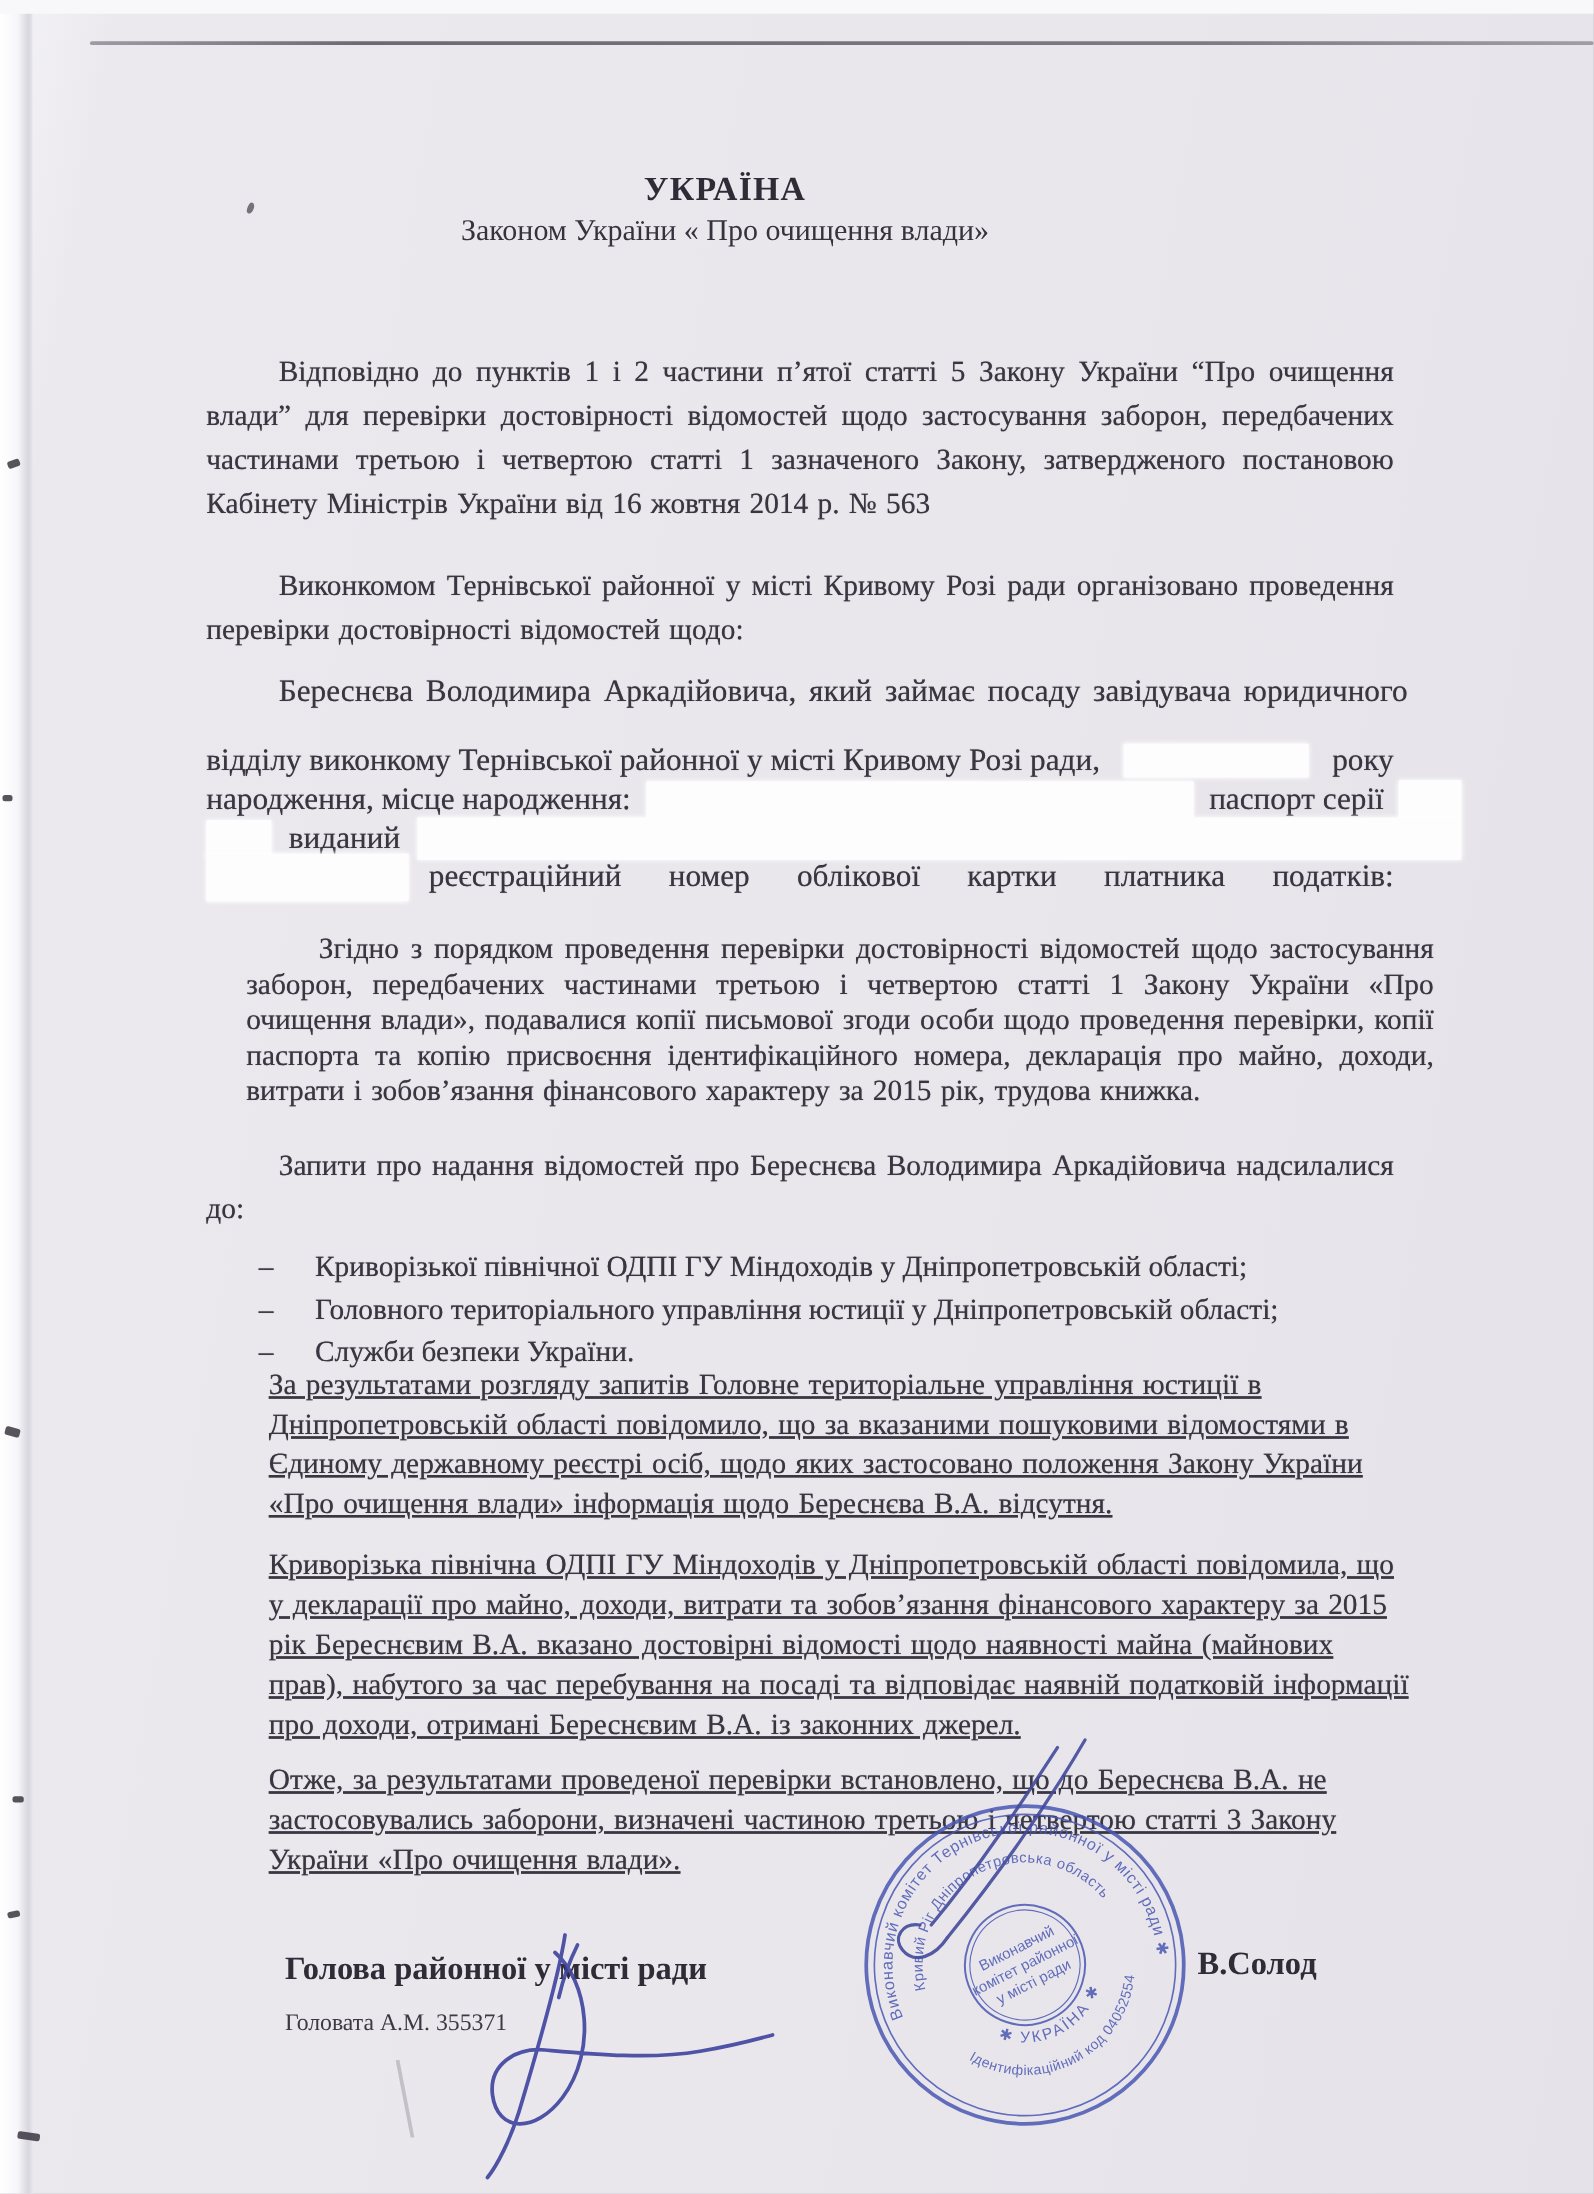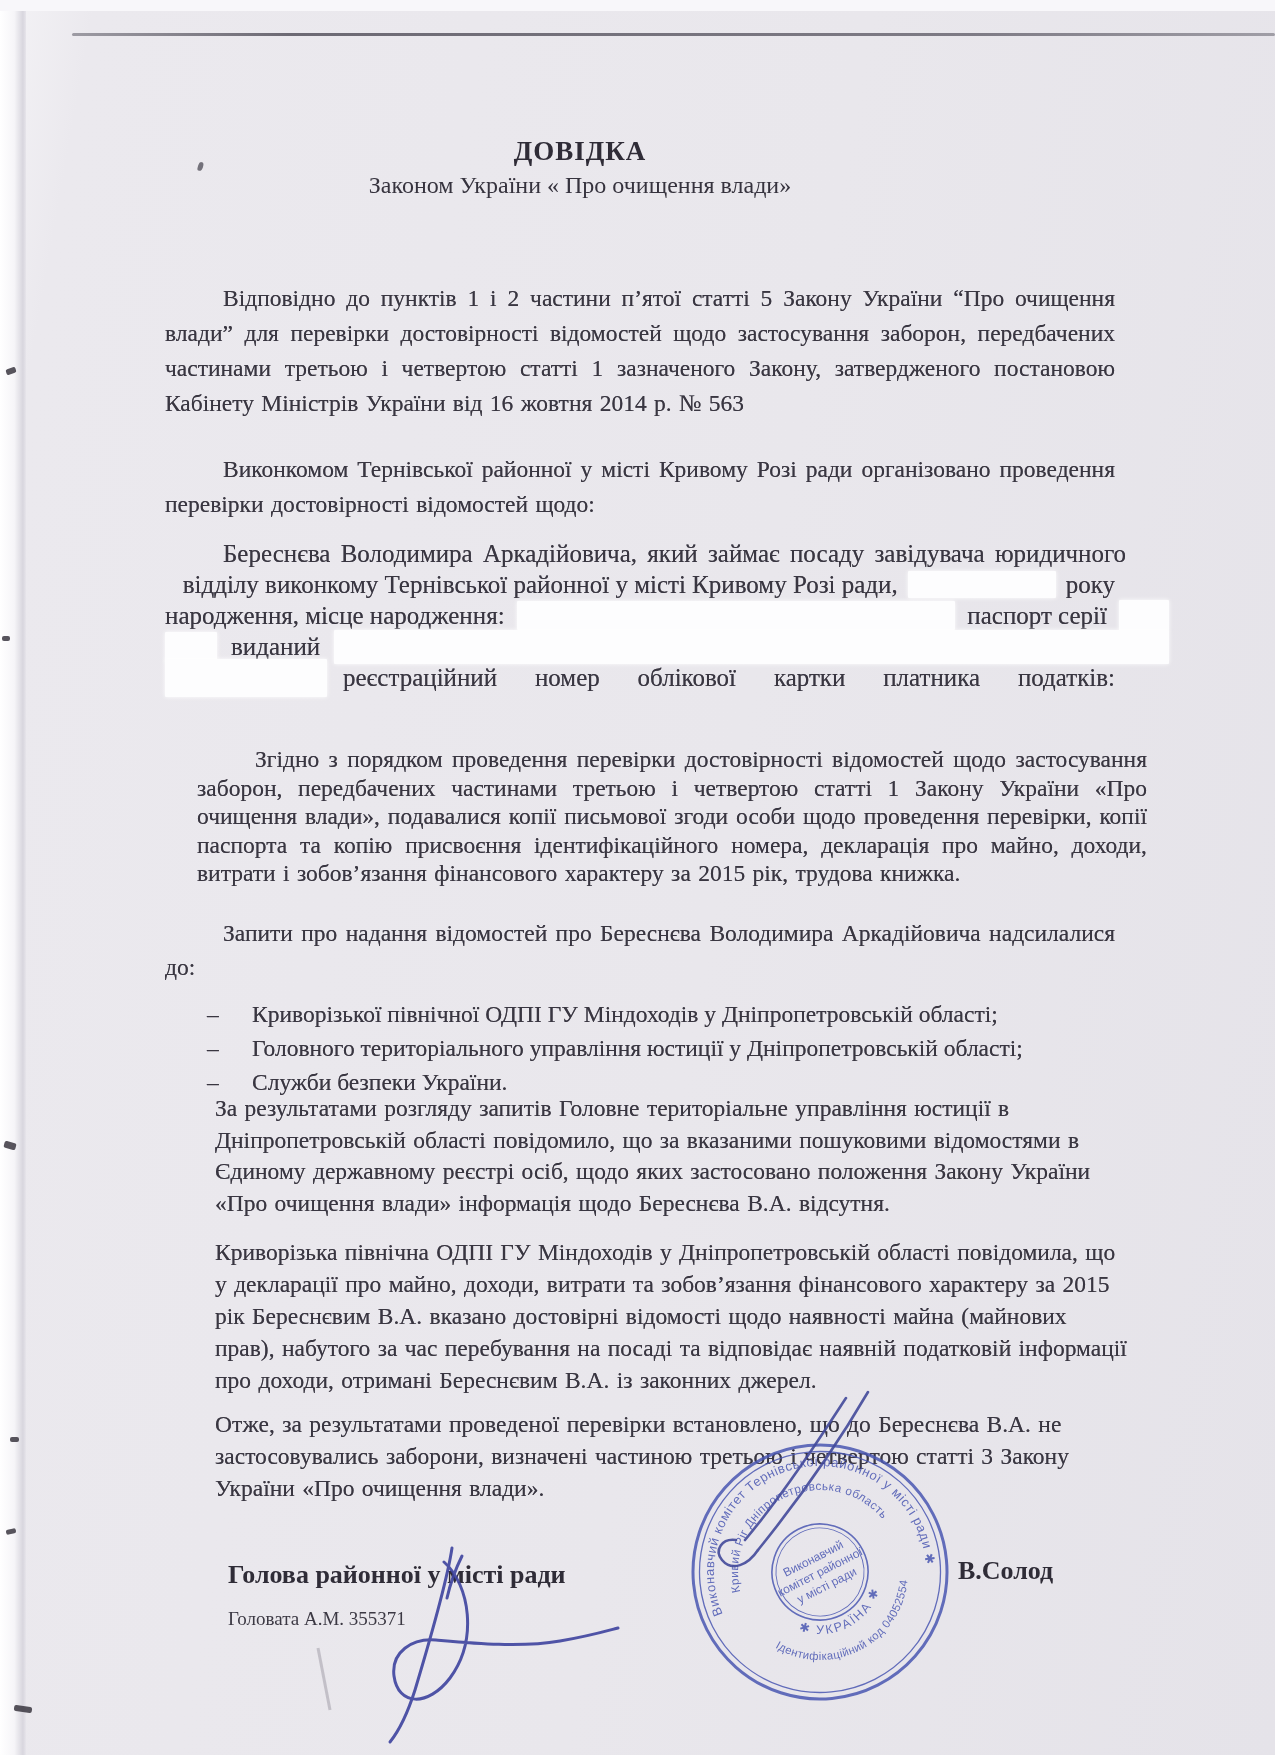--- a/index.html
+++ b/index.html
@@ -23,21 +23,21 @@
   .title-block { left:165px; top:136px; width:830px; text-align:center; }
   .doc-title { font-size:27px; font-weight:bold; letter-spacing:1px; color:#2f2c37; }
   .doc-subtitle { font-size:24px; line-height:36px; margin-top:6px; color:#36333e; }
 
   .para { left:165px; width:950px; font-size:23.5px; line-height:35px;
     text-align:justify; word-spacing:1.5px; text-shadow:0 0 .6px rgba(57,54,65,.7); }
   #p1 { top:281px; text-indent:58px; }
   #p2 { top:452px; text-indent:58px; line-height:35px; }
   #p4 { top:745px; text-indent:58px; line-height:28.6px;margin-left:32px; }
   #p5 { top:916px; text-indent:58px; line-height:34px; }
-  .para-right { left:215px; width:905px; text-align:left; }
+  .para-right { left:215px; width:905px; text-align:left;text-decoration:underline; }
   #p6 { top:1093px; line-height:31.5px; }
   #p7 { top:1236px; width:915px; line-height:32px; }
   #p8 { top:1408px; line-height:32px; }
 
   
   #subject { left:165px; top:538px; width:950px; font-size:25px;
     text-shadow:0 0 .6px rgba(57,54,65,.7); }
   .sline { display:flex; align-items:center; height:31px; white-space:nowrap; }
   .redact { background:#fdfdfe; box-shadow:0 0 4px rgba(255,255,255,.95); border-radius:1px; }
   .r-l2 { width:148px; height:27px; margin:0 10px; }
@@ -75,32 +75,32 @@
   <div class="scanline"></div>
   <div class="speck" style="left:6px; top:368px; width:10px; height:6px; transform:rotate(-20deg);"></div>
   <div class="speck" style="left:2px; top:636px; width:8px; height:5px;"></div>
   <div class="speck" style="left:4px; top:1142px; width:12px; height:7px; transform:rotate(15deg);"></div>
   <div class="speck" style="left:10px; top:1437px; width:9px; height:5px;"></div>
   <div class="speck" style="left:6px; top:1529px; width:10px; height:5px; transform:rotate(-12deg);"></div>
   <div class="speck" style="left:14px; top:1706px; width:18px; height:6px; transform:rotate(8deg);"></div>
   <div class="comma-mark"></div>
 
   <div class="abs title-block">
-    <div class="doc-title">ДОВІДКА</div>
+    <div class="doc-title">УКРАЇНА</div>
     <div class="doc-subtitle" style="margin-top:0;">Законом України « Про очищення влади»</div>
   </div>
 
   <div class="abs para" id="p1">Відповідно до пунктів 1 і 2 частини п’ятої статті 5 Закону України “Про очищення влади” для перевірки достовірності відомостей щодо застосування заборон, передбачених частинами третьою і четвертою статті 1 зазначеного Закону, затвердженого постановою Кабінету Міністрів України від 16 жовтня 2014 р. № 563</div>
   <div class="abs para" id="p2">Виконкомом Тернівської районної у місті Кривому Розі ради організовано проведення перевірки достовірності відомостей щодо:</div>
 
   <div class="abs" id="subject">
     <div class="sline indent1">
       <span>Береснєва Володимира Аркадійовича, який займає посаду завідувача юридичного</span>
     </div>
-    <div class="sline" style="justify-content:flex-end;">
+    <div class="sline" style="justify-content:space-between;margin-top:24px;">
       <span>відділу виконкому Тернівської районної у місті Кривому Розі ради,</span>
       <span class="redact r-l2"></span>
       <span>року</span>
     </div>
     <div class="sline">
       <span>народження, місце народження:</span>
       <span class="redact r-l3a"></span>
       <span>паспорт серії</span>
       <span class="redact r-l3b"></span>
     </div>

